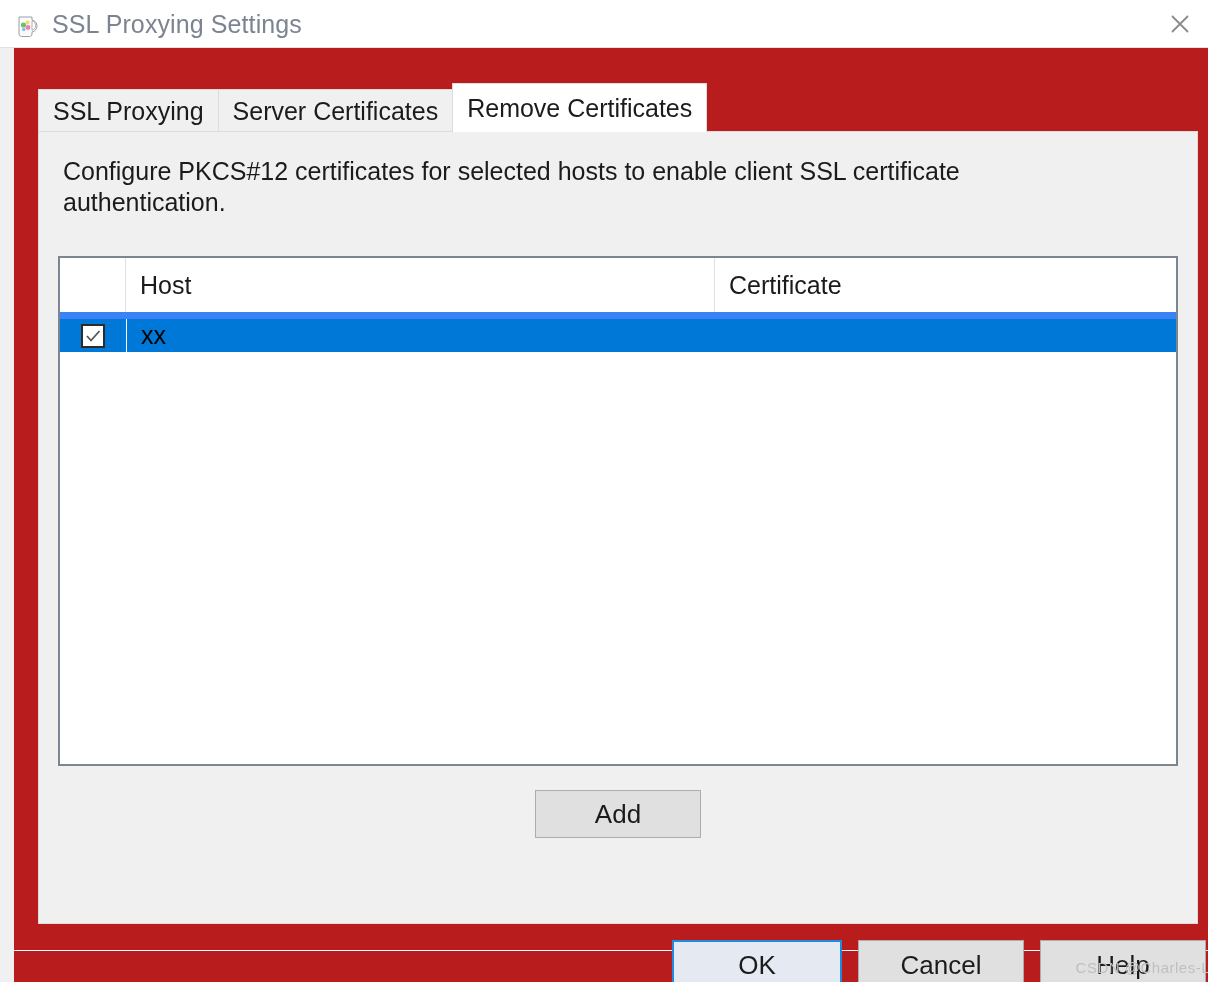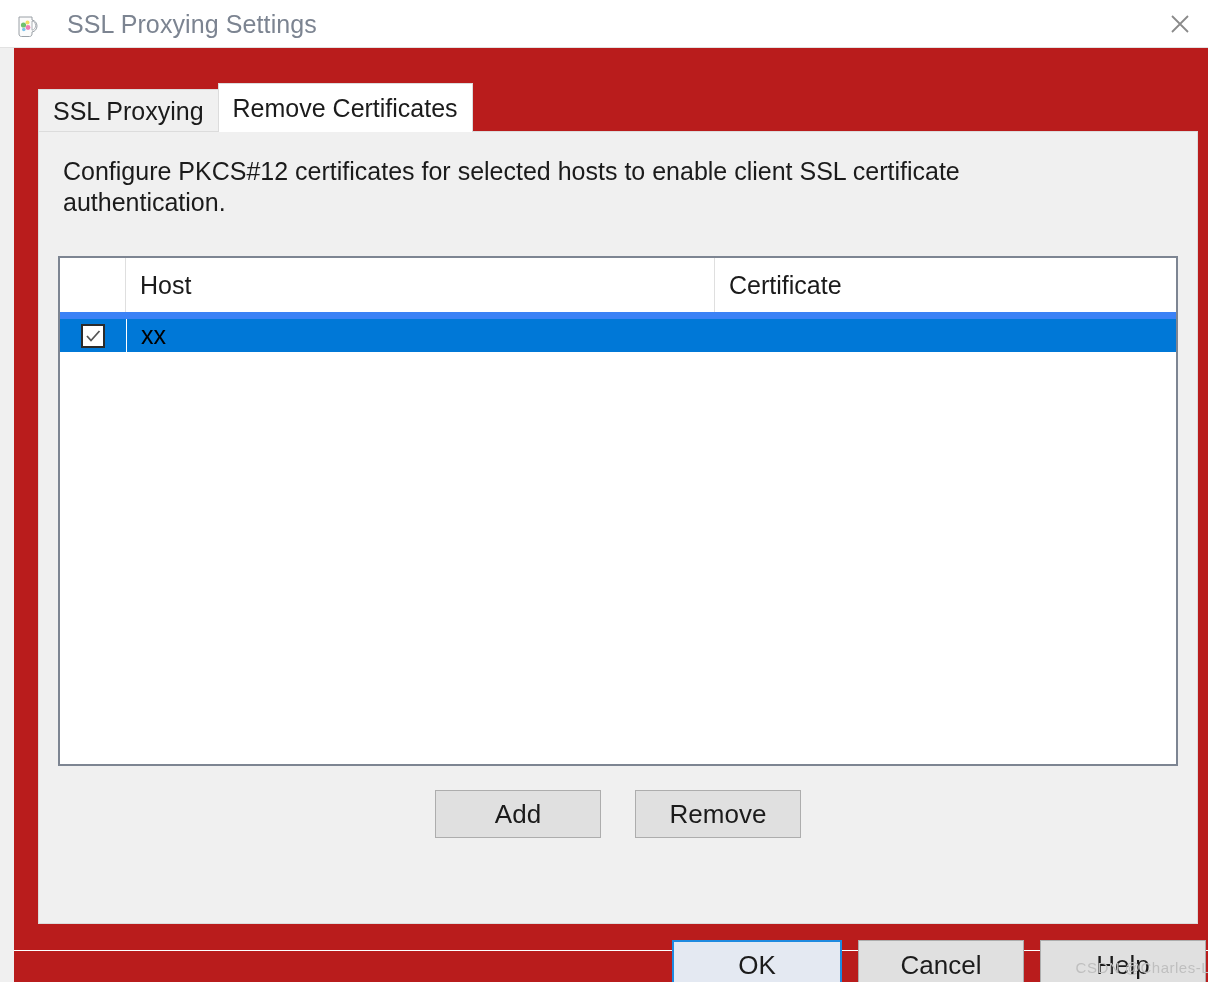--- a/index.html
+++ b/index.html
@@ -17,21 +17,20 @@
 
   
   .titlebar {
     position: absolute;
     left: 0; top: 0;
     width: 1208px;
     height: 48px;
     background: #ffffff;
     display: flex;
     align-items: center;
-    gap: 15px;
   }
   .title-icon {
     width: 30px;
     height: 30px;
     margin-left: 12px;
     margin-right: 10px;
     flex: 0 0 auto;
     position: relative;
   }
   .title-text {
@@ -296,20 +295,23 @@
   </span>
 </div>
 <div class="titlebar-sep"></div>
 
 <div class="dialog-body">
 
   <div class="tabstrip">
     <div class="tab">
       <span>SSL Proxying</span>
     </div>
+    <div class="tab">
+      <span>Server Certificates</span>
+    </div>
     <div class="tab selected">
       <span>Remove Certificates</span>
     </div>
   </div>
 
   <div class="tabpanel">
 
     <div class="description">Configure PKCS#12 certificates for selected hosts to enable client SSL certificate authentication.</div>
 
     <div class="table-wrap">
@@ -332,21 +334,20 @@
               <path d="M3 9 L7 13.5 L15.5 4" stroke="#555555" stroke-width="1.8" fill="none"></path>
             </svg>
           </span>
         </div>
         <div class="cell col-cert">xx</div>
       </div>
     </div>
 
     <div class="addremove">
       <div class="btn btn-add">Add</div>
-      <div class="btn btn-remove">Remove</div>
     </div>
 
   </div>
 
   <div class="bottom-sep"></div>
 
   <div class="bottom-bar">
     <div class="btn btn-ok">OK</div>
     <div class="btn btn-cancel">Cancel</div>
     <div class="btn btn-help">Help</div>

